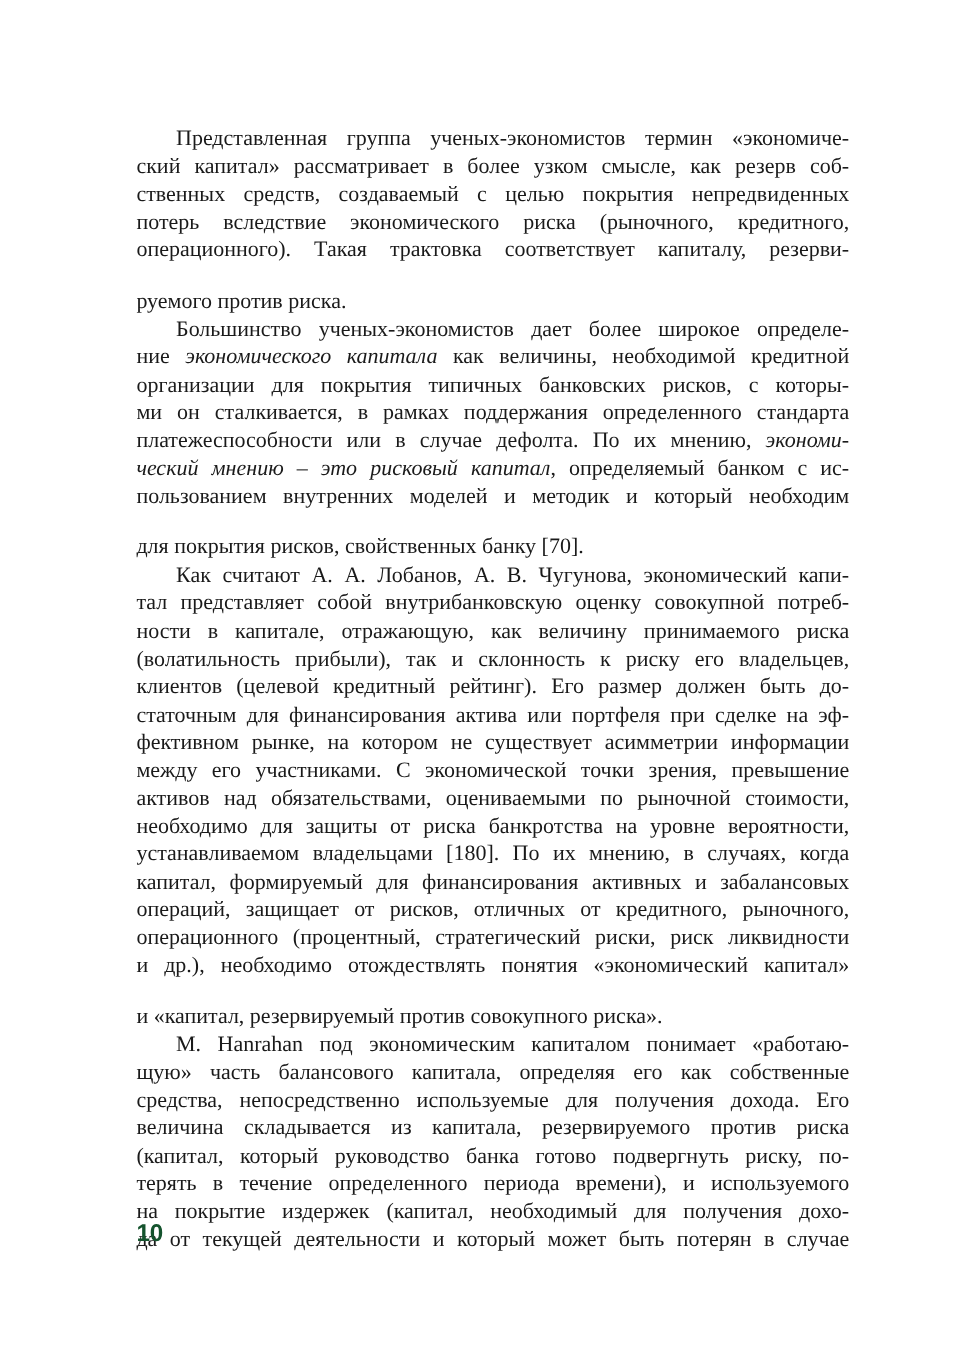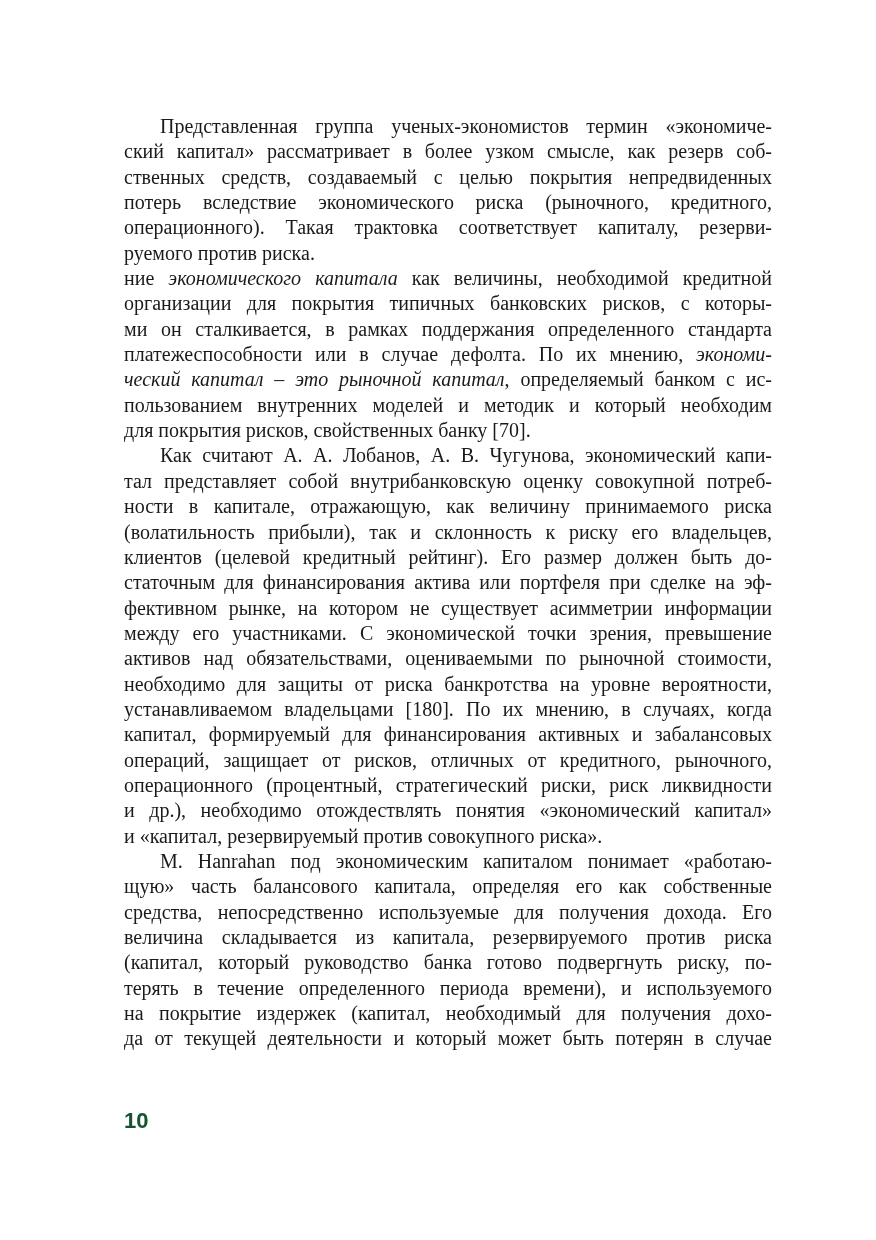--- a/index.html
+++ b/index.html
@@ -15,21 +15,21 @@
     color: #1a1a1a;
   }
   .line {
     display: block;
     white-space: nowrap;
     text-align: justify;
     text-align-last: justify;
     height: 25.35px;
   }
   .line.indent { padding-left: 36px; }
-  .line.last { text-align-last: left; }
+  .line.last { text-align-last: left; margin-top: 21px; }
   .it { font-style: italic; margin-top: 48px; }
   .page-number {
     position: absolute;
     left: 124px;
     top: 1108px;
     font-family: "Liberation Sans", "DejaVu Sans", sans-serif;
     font-weight: bold;
     font-size: 22px;
     color: #14532d;
   }
@@ -42,25 +42,26 @@
   <div>
     <span class="line indent">Представленная группа ученых-экономистов термин «экономиче-</span>
     <span class="line">ский капитал» рассматривает в более узком смысле, как резерв соб-</span>
     <span class="line">ственных средств, создаваемый с целью покрытия непредвиденных</span>
     <span class="line">потерь вследствие экономического риска (рыночного, кредитного,</span>
     <span class="line">операционного). Такая трактовка соответствует капиталу, резерви-</span>
     <span class="line last">руемого против риска.</span>
   </div>
 
   <div>
+    <span class="line indent">Большинство ученых-экономистов дает более широкое определе-</span>
     <span class="line"><span>ние </span><span class="it">экономического капитала</span><span> как величины, необходимой кредитной</span></span>
     <span class="line">организации для покрытия типичных банковских рисков, с которы-</span>
     <span class="line">ми он сталкивается, в рамках поддержания определенного стандарта</span>
     <span class="line"><span>платежеспособности или в случае дефолта. По их мнению, </span><span class="it">экономи-</span><span></span></span>
-    <span class="line"><span></span><span class="it">ческий капитал – это рыночной капитал</span><span>, определяемый банком с ис-</span></span>
+    <span class="line"><span></span><span class="it">ческий мнению – это рисковый капитал</span><span>, определяемый банком с ис-</span></span>
     <span class="line">пользованием внутренних моделей и методик и который необходим</span>
     <span class="line last">для покрытия рисков, свойственных банку [70].</span>
   </div>
 
   <div>
     <span class="line indent">Как считают А. А. Лобанов, А. В. Чугунова, экономический капи-</span>
     <span class="line">тал представляет собой внутрибанковскую оценку совокупной потреб-</span>
     <span class="line">ности в капитале, отражающую, как величину принимаемого риска</span>
     <span class="line">(волатильность прибыли), так и склонность к риску его владельцев,</span>
     <span class="line">клиентов (целевой кредитный рейтинг). Его размер должен быть до-</span>

